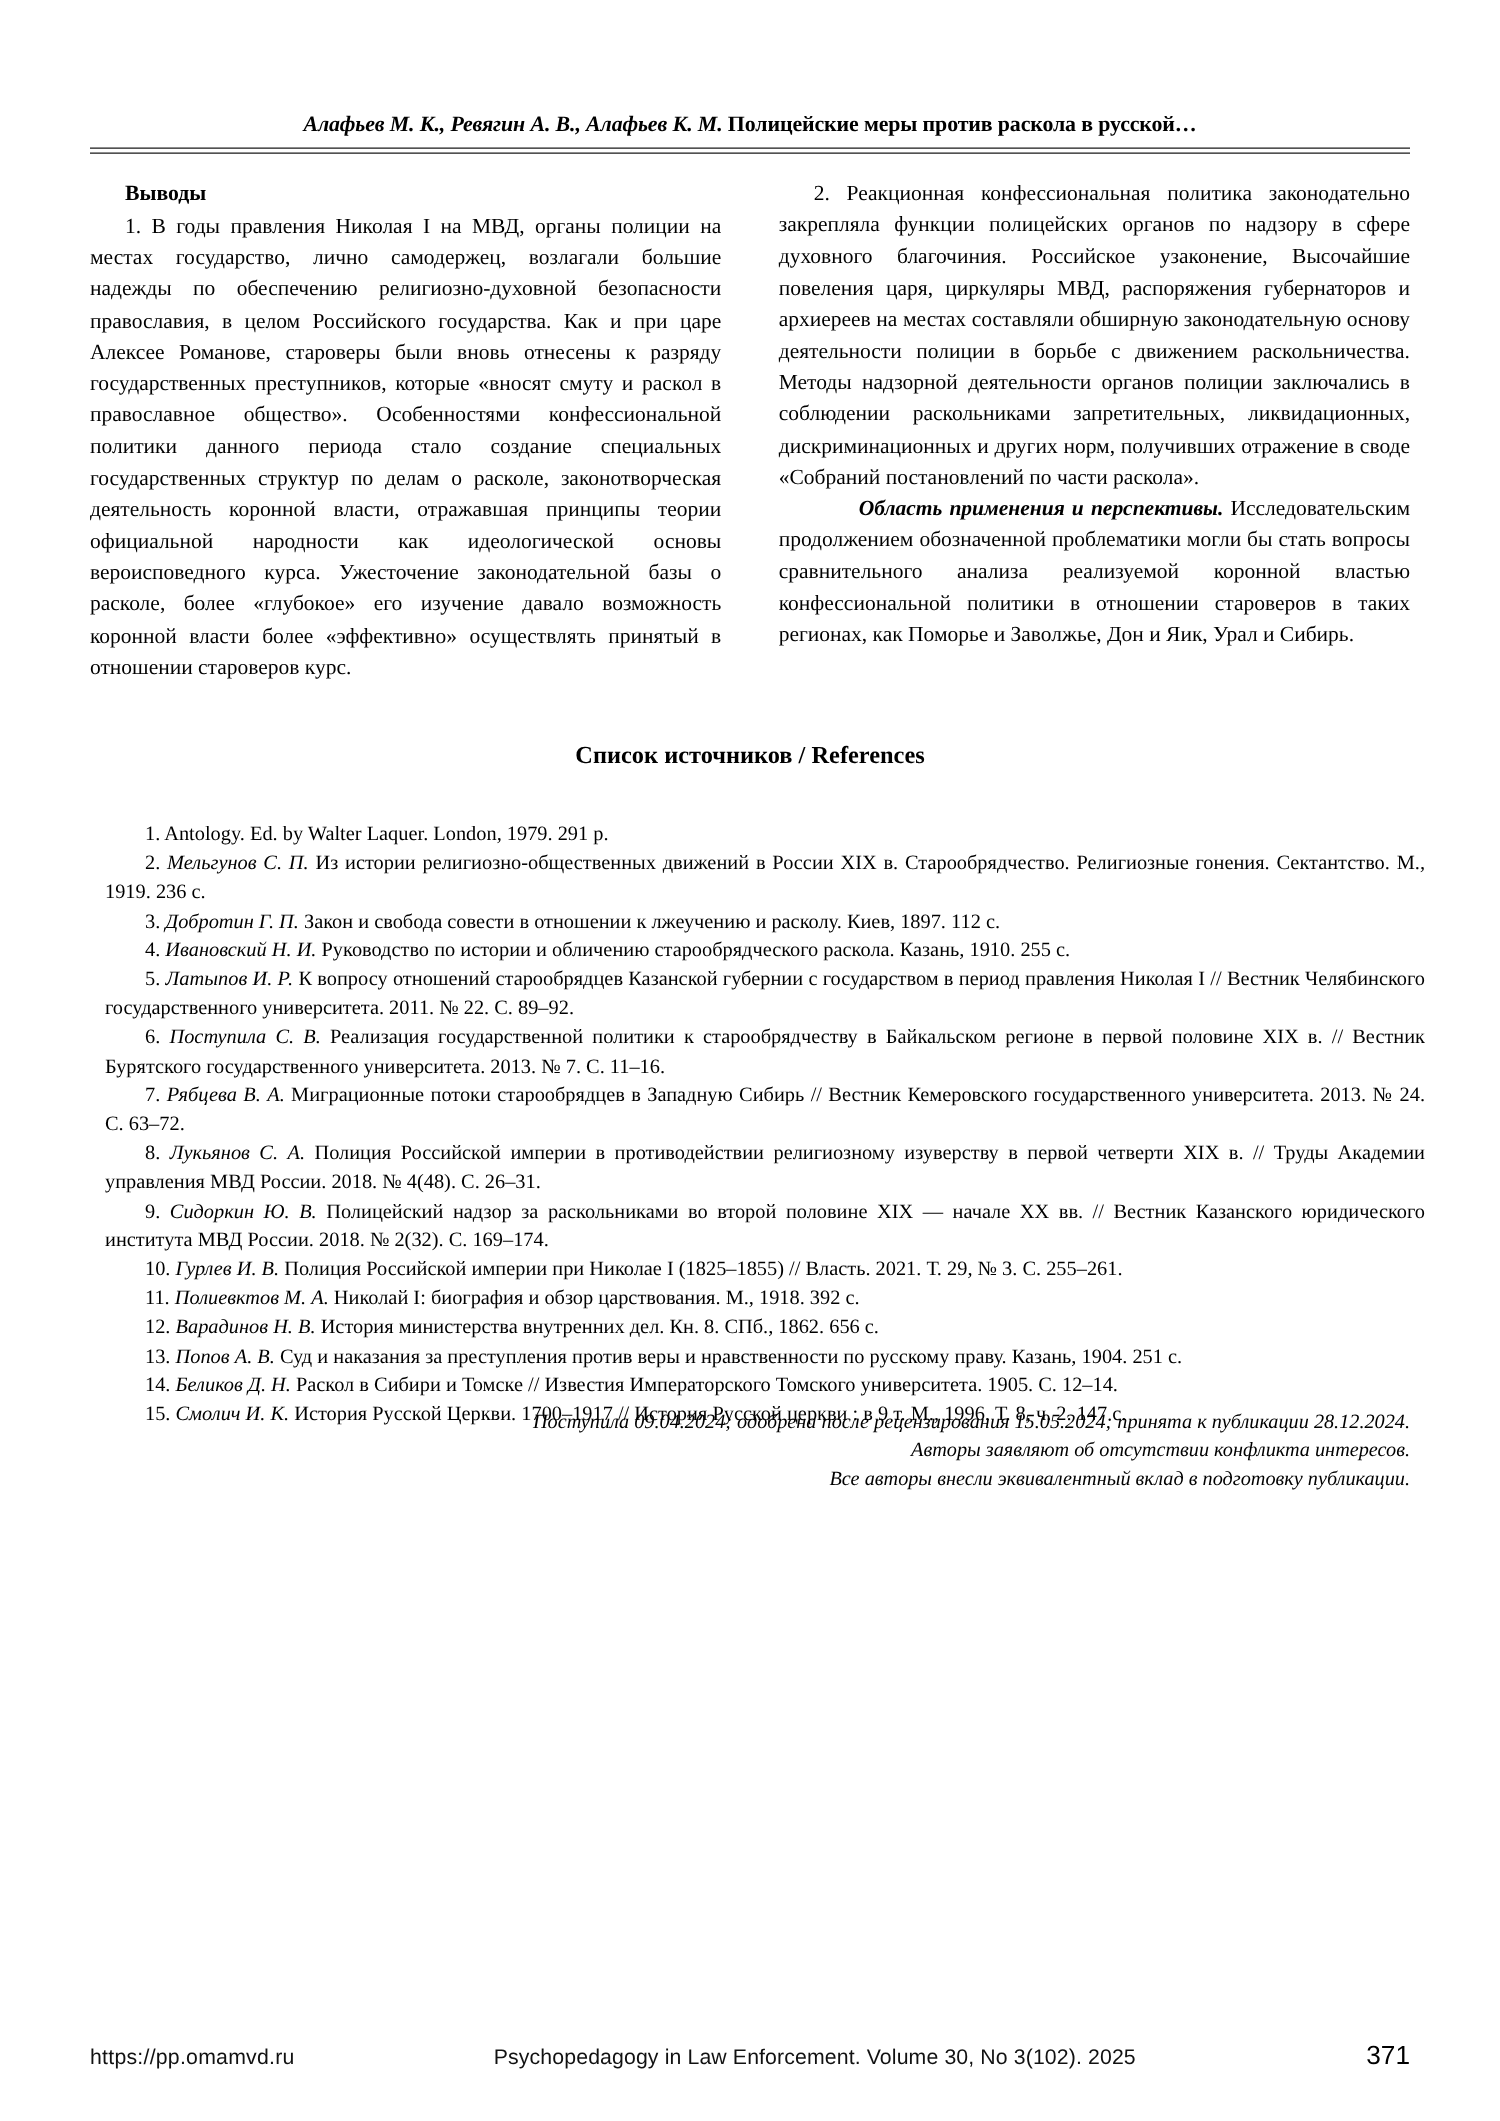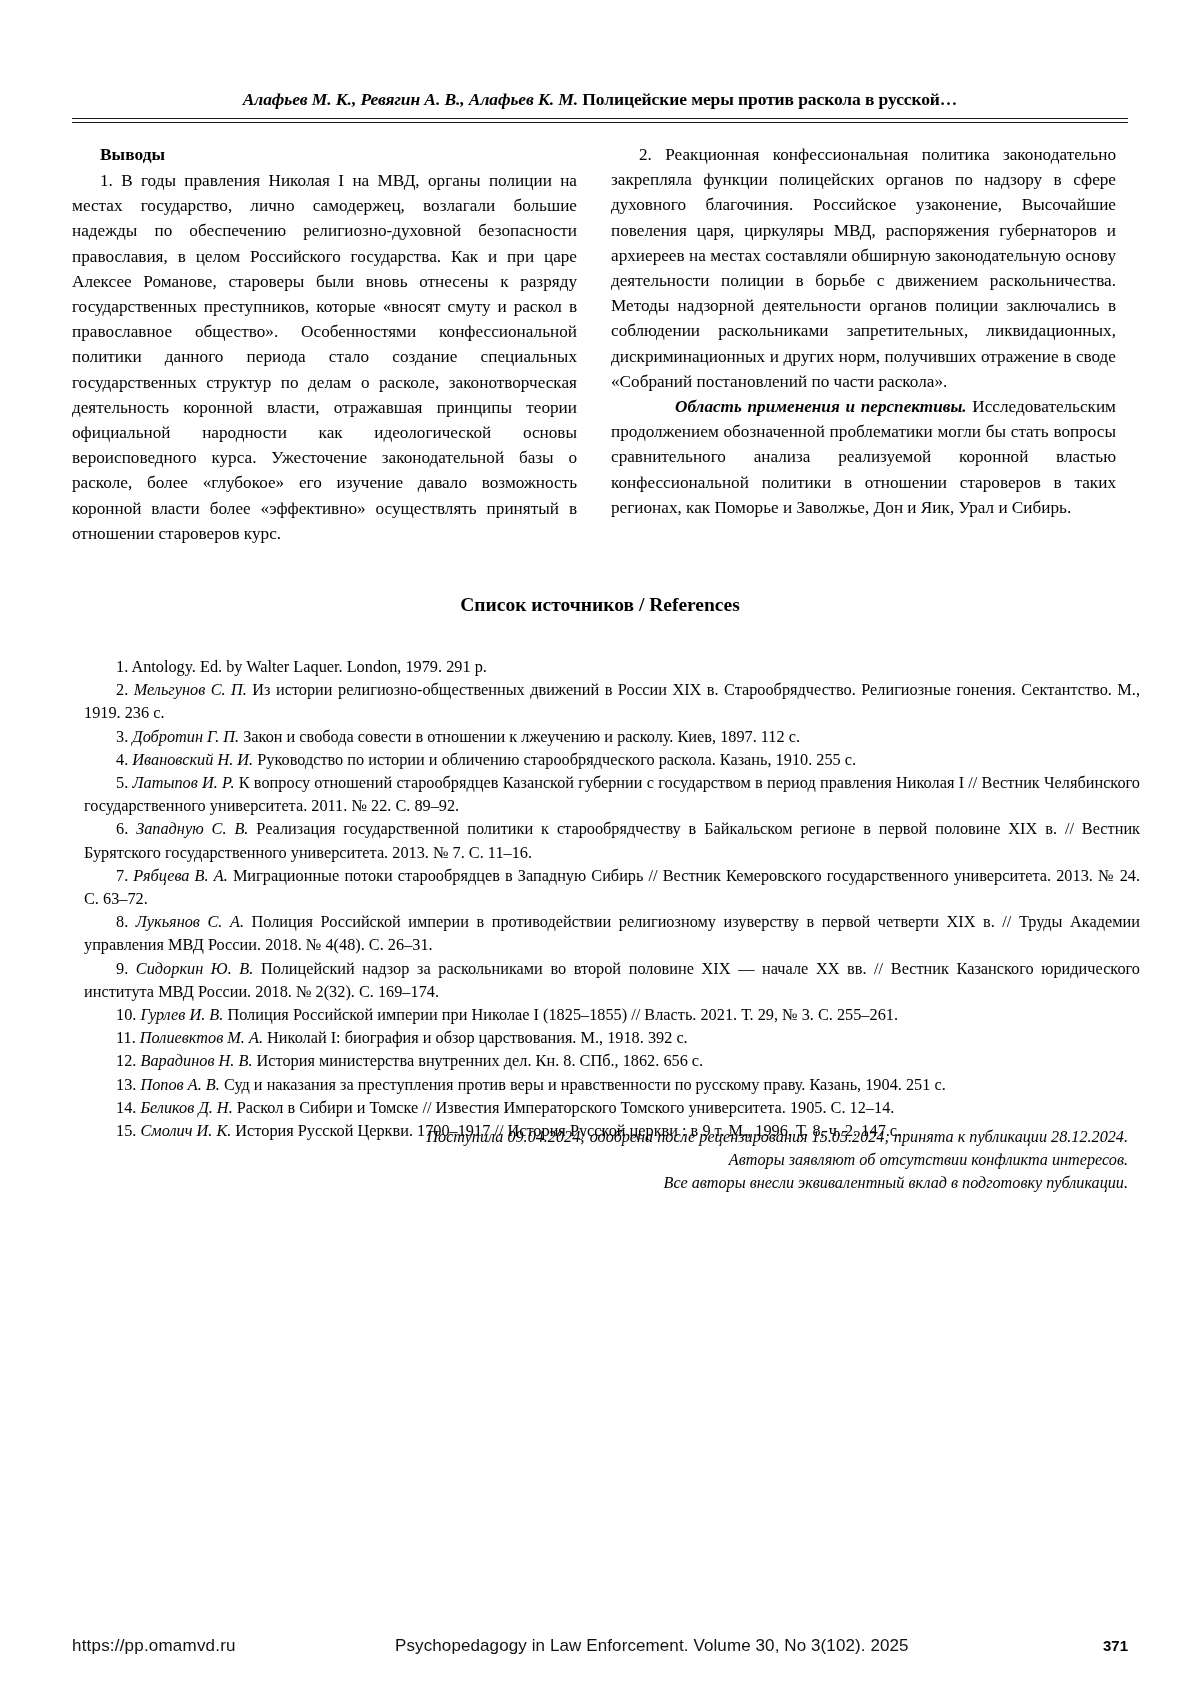--- a/index.html
+++ b/index.html
@@ -56,21 +56,21 @@
     border-top: 0.8px solid #1a1a1a;
   }
 
   
   .columns {
     position: absolute;
     left: 72px;
     top: 142px;
     width: 1056px;
     display: flex;
-    gap: 34px;
+    gap: 46px;
   }
   .col {
     width: 505px;
   }
   .col p {
     margin: 0;
     font-size: 17.2px;
     line-height: 25.2px;
     text-align: justify;
     text-indent: 28px;
@@ -156,22 +156,22 @@
     margin-top: 32px;
   }
   .footer-center {
     flex: 1;
     text-align: center;
     font-size: 17px;
     color: #111;
     letter-spacing: 0.1px;
   }
   .footer-page {
-    font-size: 15px;
-    font-weight: bold;
+    font-size: 21px;
+    font-weight: normal;
     color: #000;
     min-width: 60px;
     text-align: right;
   }
 </style>
 </head>
 <body>
 
 <div class="page">
 
@@ -195,21 +195,21 @@
   </div>
 
   <div class="refs-title">Список источников / References</div>
 
   <div class="refs">
     <p class="ref"><span class="num">1.</span> <span class="author"></span><span>Antology. Ed. by Walter Laquer. London, 1979. 291 p.</span></p>
     <p class="ref"><span class="num">2.</span> <span class="author">Мельгунов С. П.</span><span> Из истории религиозно-общественных движений в России XIX в. Старообрядчество. Религиозные гонения. Сектантство. М., 1919. 236 с.</span></p>
     <p class="ref"><span class="num">3.</span> <span class="author">Добротин Г. П.</span><span> Закон и свобода совести в отношении к лжеучению и расколу. Киев, 1897. 112 с.</span></p>
     <p class="ref"><span class="num">4.</span> <span class="author">Ивановский Н. И.</span><span> Руководство по истории и обличению старообрядческого раскола. Казань, 1910. 255 с.</span></p>
     <p class="ref"><span class="num">5.</span> <span class="author">Латыпов И. Р.</span><span> К вопросу отношений старообрядцев Казанской губернии с государством в период правления Николая I // Вестник Челябинского государственного университета. 2011. № 22. С. 89–92.</span></p>
-    <p class="ref"><span class="num">6.</span> <span class="author">Западную С. В.</span><span> Реализация государственной политики к старообрядчеству в Байкальском регионе в первой половине XIX в. // Вестник Бурятского государственного университета. 2013. № 7. С. 11–16.</span></p>
+    <p class="ref"><span class="num">6.</span> <span class="author">Поступила С. В.</span><span> Реализация государственной политики к старообрядчеству в Байкальском регионе в первой половине XIX в. // Вестник Бурятского государственного университета. 2013. № 7. С. 11–16.</span></p>
     <p class="ref"><span class="num">7.</span> <span class="author">Рябцева В. А.</span><span> Миграционные потоки старообрядцев в Западную Сибирь // Вестник Кемеровского государственного университета. 2013. № 24. С. 63–72.</span></p>
     <p class="ref"><span class="num">8.</span> <span class="author">Лукьянов С. А.</span><span> Полиция Российской империи в противодействии религиозному изуверству в первой четверти XIX в. // Труды Академии управления МВД России. 2018. № 4(48). С. 26–31.</span></p>
     <p class="ref"><span class="num">9.</span> <span class="author">Сидоркин Ю. В.</span><span> Полицейский надзор за раскольниками во второй половине XIX — начале XX вв. // Вестник Казанского юридического института МВД России. 2018. № 2(32). С. 169–174.</span></p>
     <p class="ref"><span class="num">10.</span> <span class="author">Гурлев И. В.</span><span> Полиция Российской империи при Николае I (1825–1855) // Власть. 2021. Т. 29, № 3. С. 255–261.</span></p>
     <p class="ref"><span class="num">11.</span> <span class="author">Полиевктов М. А.</span><span> Николай I: биография и обзор царствования. М., 1918. 392 с.</span></p>
     <p class="ref"><span class="num">12.</span> <span class="author">Варадинов Н. В.</span><span>  История министерства внутренних дел. Кн. 8. СПб., 1862. 656 с.</span></p>
     <p class="ref"><span class="num">13.</span> <span class="author">Попов А. В.</span><span> Суд и наказания за преступления против веры и нравственности по русскому праву. Казань, 1904. 251 с.</span></p>
     <p class="ref"><span class="num">14.</span> <span class="author">Беликов Д. Н.</span><span> Раскол в Сибири и Томске // Известия Императорского Томского университета. 1905. С. 12–14.</span></p>
     <p class="ref"><span class="num">15.</span> <span class="author">Смолич И. К.</span><span> История Русской Церкви. 1700–1917 // История Русской церкви : в 9 т. М., 1996. Т. 8, ч. 2. 147 с.</span></p>
   </div>

